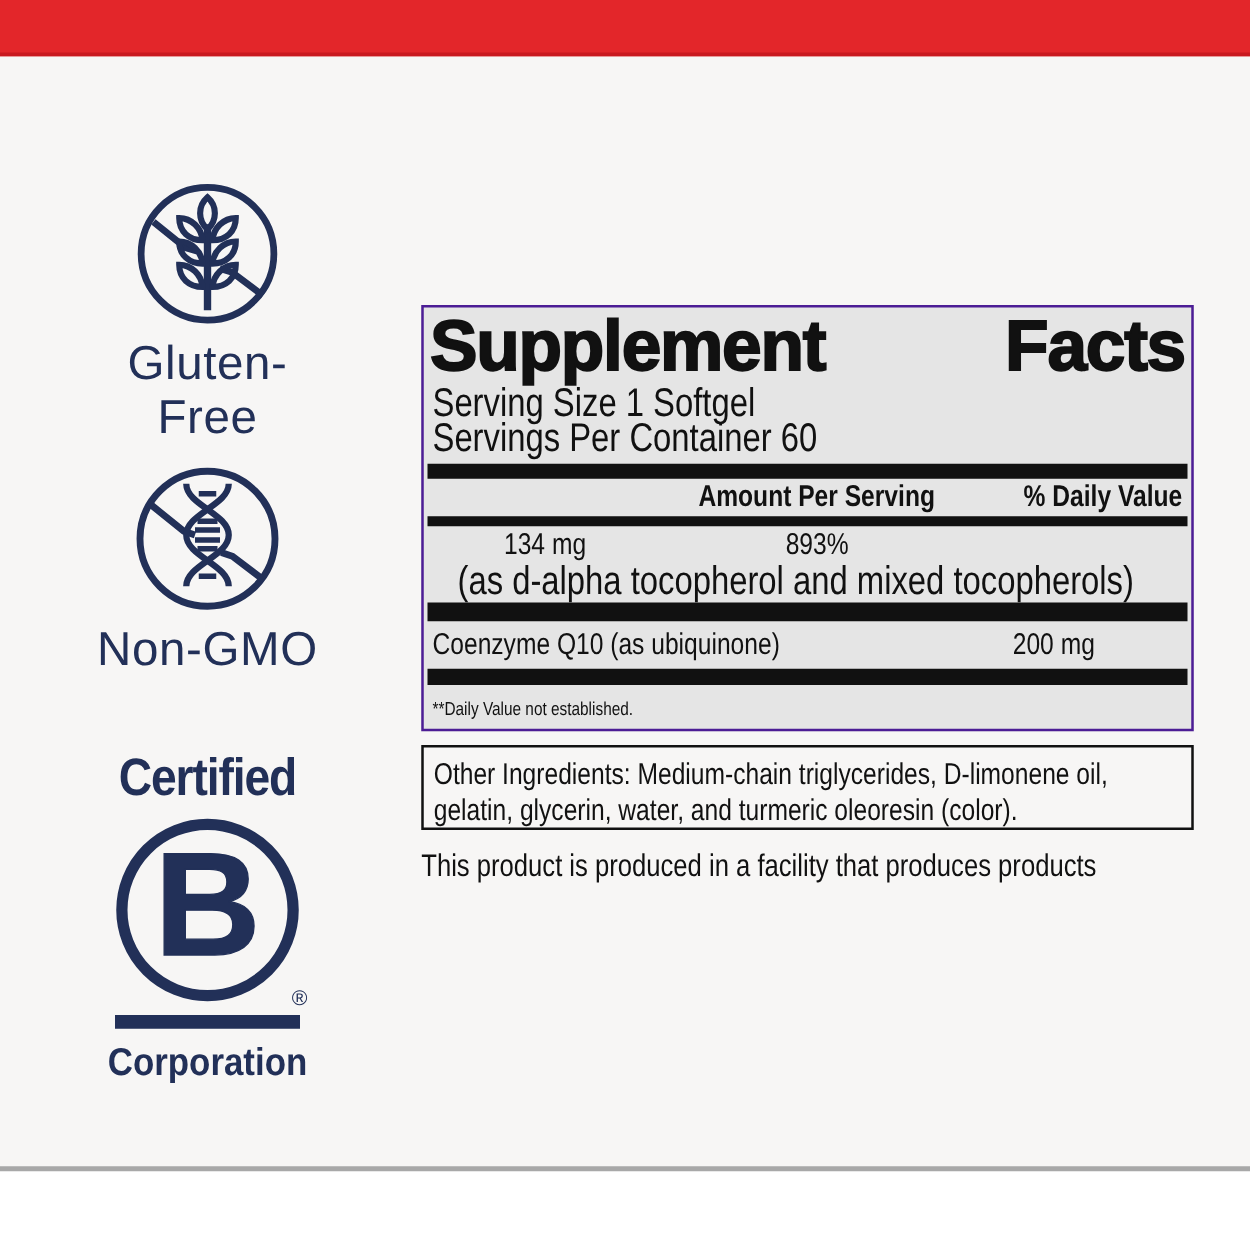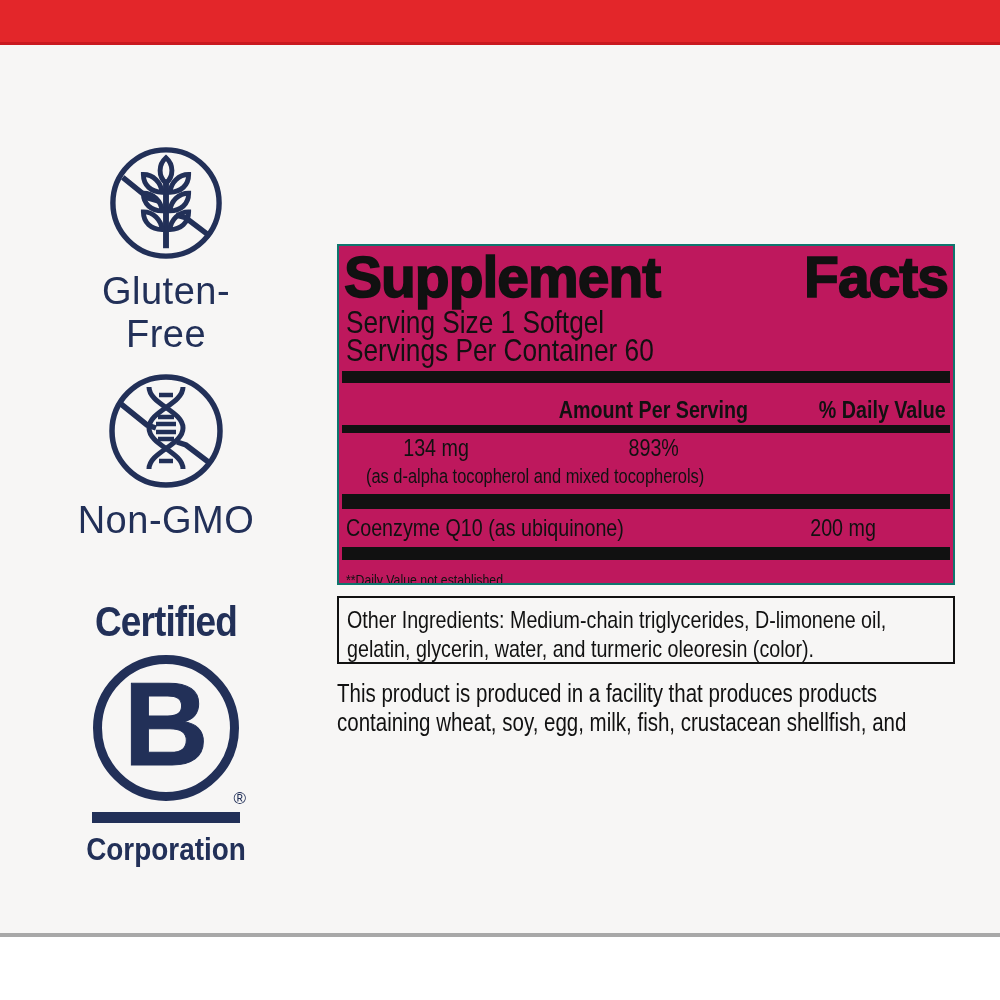--- a/index.html
+++ b/index.html
@@ -19,41 +19,41 @@
   .bcorp-certified { font-size:42px; font-weight:bold; letter-spacing:-1px; transform:scaleX(0.88); transform-origin:50% 50%; }
   .bcorp-circle { width:146px; height:146px; border:9px solid #223058; border-radius:50%; margin:9px auto 0;
                   display:flex; align-items:center; justify-content:center; }
   .bcorp-b { font-size:118px; font-weight:bold; color:#223058; line-height:1; padding-bottom:8px; -webkit-text-stroke:1px #223058; }
   .bcorp-reg { position:absolute; right:24px; top:191px; font-size:17px; color:#223058; }
   .bcorp-bar { width:148px; height:11px; background:#223058; margin:11px auto 0; }
   .bcorp-corporation { font-size:31px; font-weight:bold; margin-top:9px; transform:scaleX(0.9); transform-origin:50% 50%; }
 
   
   .panel { position:absolute; left:337px; top:244px; width:618px; height:341px;
-           border:2px solid #0f766e; padding:2px 3px; background:#be185d; overflow:hidden; color:#111; }
+           border:2px solid #4c1d95; padding:2px 3px; background:#e5e5e5; overflow:hidden; color:#111; }
   .sf-title { display:flex; justify-content:space-between; align-items:flex-start;
               font-size:57px; font-weight:bold; letter-spacing:-1px; line-height:58px; height:60px;
               padding:0 2px; -webkit-text-stroke:1.6px #111; }
   .cx  { display:inline-block; white-space:nowrap; transform:scaleX(0.82); transform-origin:0 50%; }
   .cxc { display:inline-block; white-space:nowrap; transform:scaleX(0.82); transform-origin:50% 50%; }
   .cxr { display:inline-block; white-space:nowrap; transform:scaleX(0.82); transform-origin:100% 50%; }
   .sf-line { font-size:32px; line-height:28px; padding:0 4px; }
   .bar { width:100%; background:#111; }
   .bar-1 { height:12px; margin-top:7px; }
   .bar-2 { height:8px; }
   .bar-3 { height:15px; margin-top:4px; }
   .bar-4 { height:13px; margin-top:2px; }
   .sf-grid { display:grid; grid-template-columns:1fr 255px 165px; align-items:baseline; padding:0 4px; }
   .sf-grid .c2 { text-align:center; }
   .sf-grid .c3 { text-align:center; }
-  .hdr-row { font-weight:bold; font-size:24px; line-height:30px;margin-top:12px; }
+  .hdr-row { font-weight:bold; font-size:24px; line-height:30px; }
   .hdr-row .c3 { text-align:right; }
   .nutrient-row { font-size:24px; line-height:30px; }
   .row-q10 { line-height:34px; padding-top:2px;gap:31px; }
-  .sf-sub { font-size:20px; line-height:27px; padding:0 4px 0 24px; }
+  .sf-sub { font-size:32px; line-height:27px; padding:0 4px 0 24px; }
   .sf-footnote { font-size:15px; line-height:30px; margin-top:5px; padding:0 4px; }
 
   
   .other-box { position:absolute; left:337px; top:596px; width:618px; height:68px;
                border:2px solid #111; padding:7px 8px; color:#111; }
   .other-line, .allergen-line { font-size:24px; line-height:29px; color:#111; }
   .allergen { position:absolute; left:337px; top:679px; width:640px; }
   .allergen-line { font-size:25px; }
 </style>
 </head>
@@ -150,19 +150,16 @@
     </div>
     <div class="other-line">
       <span class="cx">gelatin, glycerin, water, and turmeric oleoresin (color).</span>
     </div>
   </div>
 
   <div class="allergen">
     <div class="allergen-line">
       <span class="cx">This product is produced in a facility that produces products</span>
     </div>
-    <div class="allergen-line">
-      <span class="cx">containing wheat, soy, egg, milk, fish, crustacean shellfish, and</span>
-    </div>
   </div>
 
   <div class="bottom-divider"></div>
 </div>
 
 </body></html>

